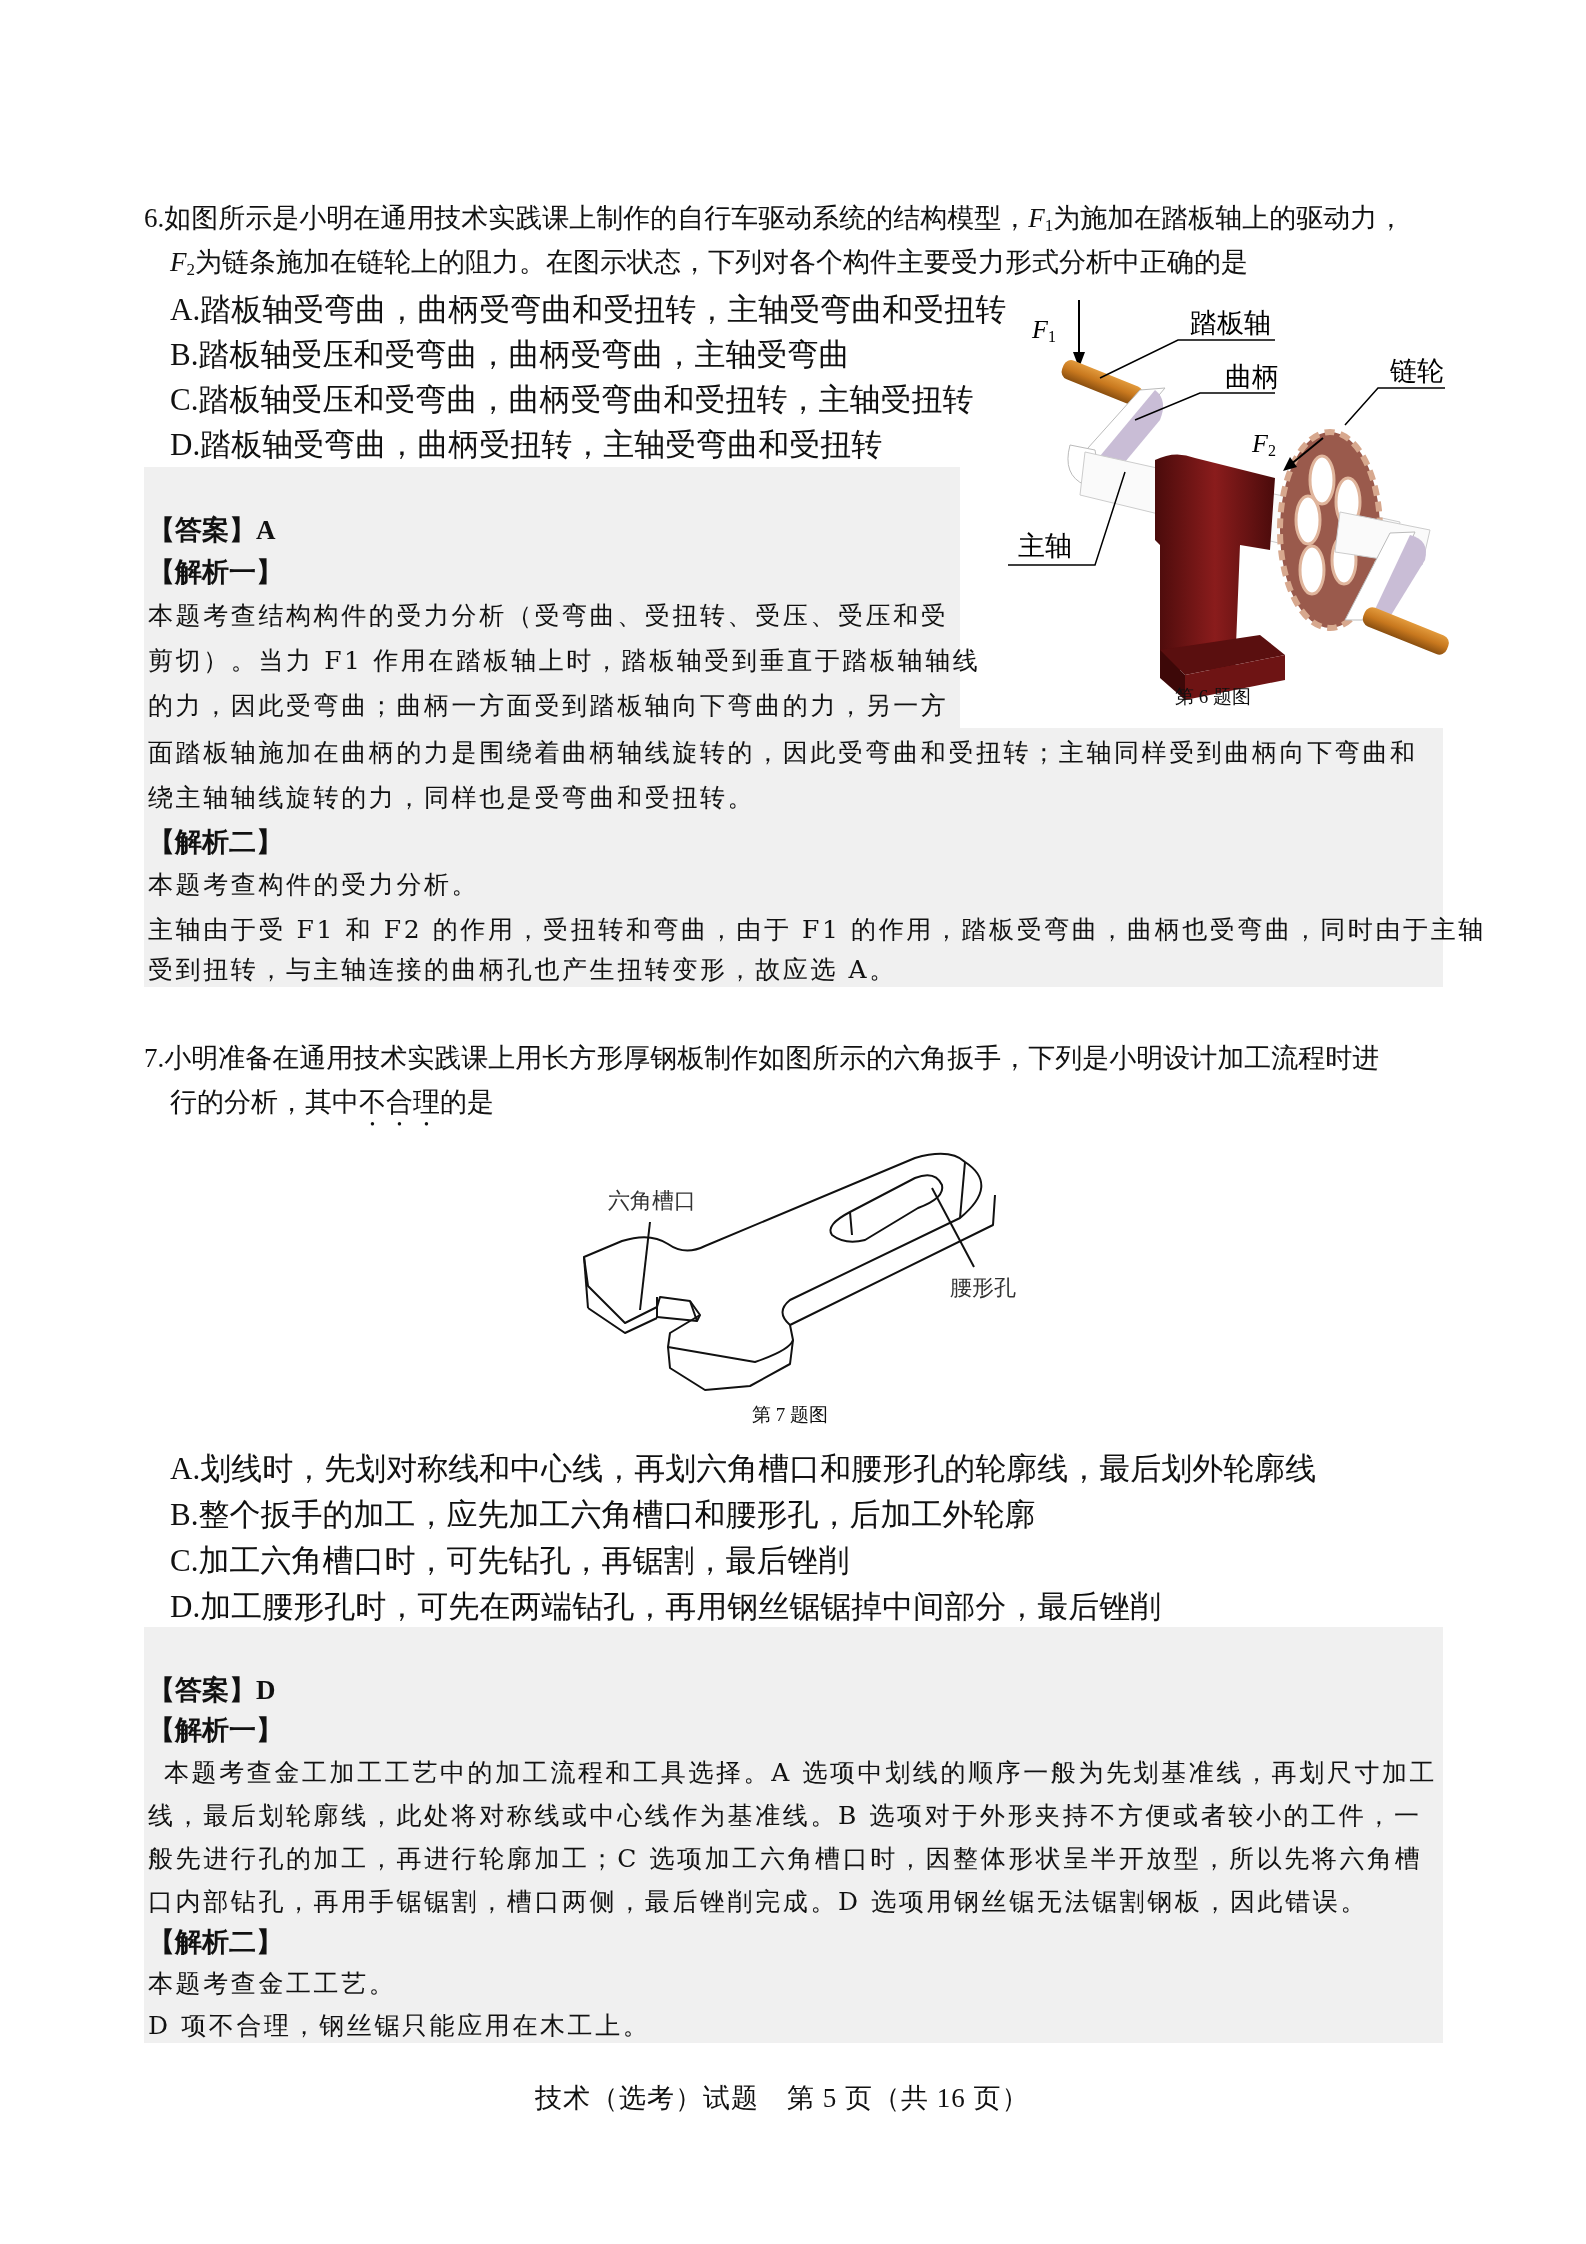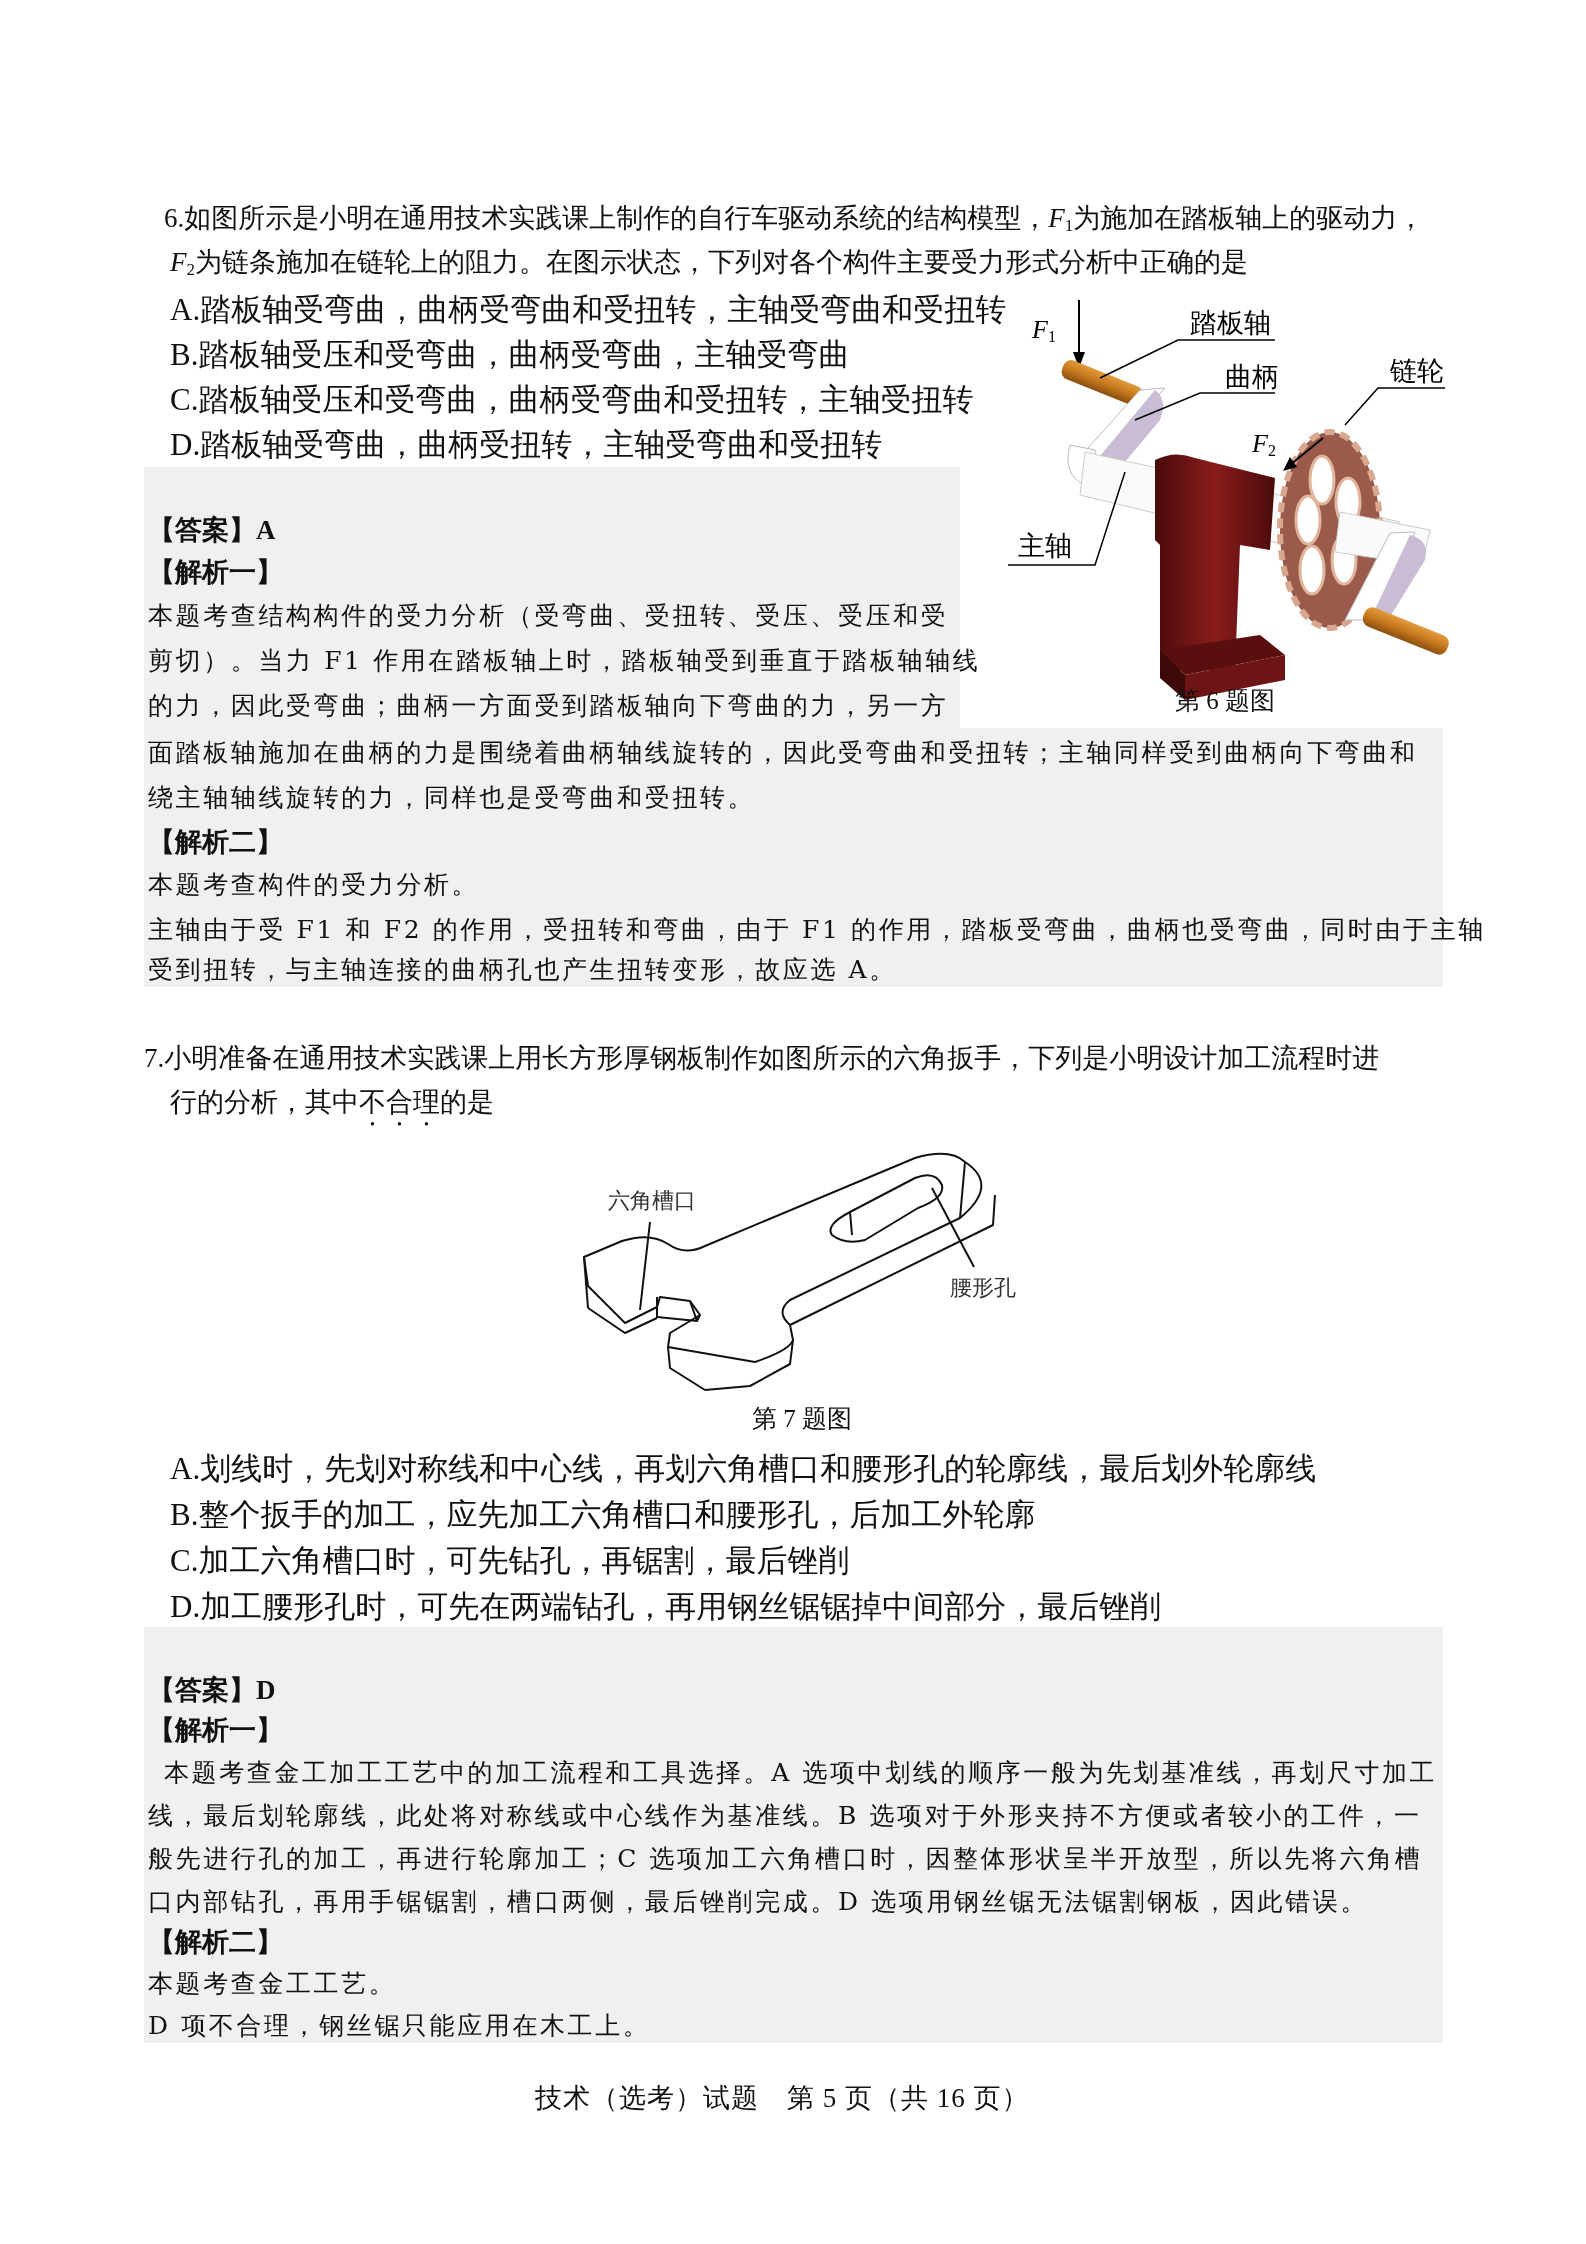--- a/index.html
+++ b/index.html
@@ -5,30 +5,30 @@
   html, body { margin: 0; padding: 0; background: #ffffff; }
   body { width: 1586px; height: 2244px; position: relative; overflow: hidden;
          font-family: "Liberation Serif", "DejaVu Serif", serif; color: #111; }
   .abs { position: absolute; }
   .q-text { font-size: 27px; line-height: 44px; white-space: nowrap; }
   .opt { font-size: 31px; line-height: 45px; white-space: nowrap; }
   .gray { background: #f0f0f0; position: absolute; }
   .ans-head { font-size: 27px; font-weight: bold; line-height: 40px; white-space: nowrap; }
   .expl { font-size: 25px; line-height: 40px; letter-spacing: 2.6px; white-space: nowrap;
           font-family: "DejaVu Serif", "Liberation Serif", serif; }
-  .cap { font-size: 25px; white-space: nowrap; }
+  .cap { font-size: 19px; white-space: nowrap; }
   .ital { font-style: italic; }
   sub { font-size: 17px; vertical-align: -4px; font-style: normal; }
   .emph { text-emphasis: dot; text-emphasis-position: under; -webkit-text-emphasis: dot; -webkit-text-emphasis-position: under; }
   .footer { font-size: 27px; white-space: nowrap; letter-spacing: 1px; }
 </style>
 </head>
 <body>
 
-<div class="abs q-text" style="left:144px; top:196px;margin-left:20px;">
+<div class="abs q-text" style="left:144px; top:196px;">
   <span>6.如图所示是小明在通用技术实践课上制作的自行车驱动系统的结构模型，</span><span class="ital"><span>F</span><sub>1</sub></span><span>为施加在踏板轴上的驱动力，</span>
 </div>
 <div class="abs q-text" style="left:170px; top:240px;">
   <span class="ital"><span>F</span><sub>2</sub></span><span>为链条施加在链轮上的阻力。在图示状态，下列对各个构件主要受力形式分析中正确的是</span>
 </div>
 
 <div class="abs opt" style="left:170px; top:287px;">A.踏板轴受弯曲，曲柄受弯曲和受扭转，主轴受弯曲和受扭转</div>
 <div class="abs opt" style="left:170px; top:332px;">B.踏板轴受压和受弯曲，曲柄受弯曲，主轴受弯曲</div>
 <div class="abs opt" style="left:170px; top:377px;">C.踏板轴受压和受弯曲，曲柄受弯曲和受扭转，主轴受扭转</div>
 <div class="abs opt" style="left:170px; top:422px;">D.踏板轴受弯曲，曲柄受扭转，主轴受弯曲和受扭转</div>

